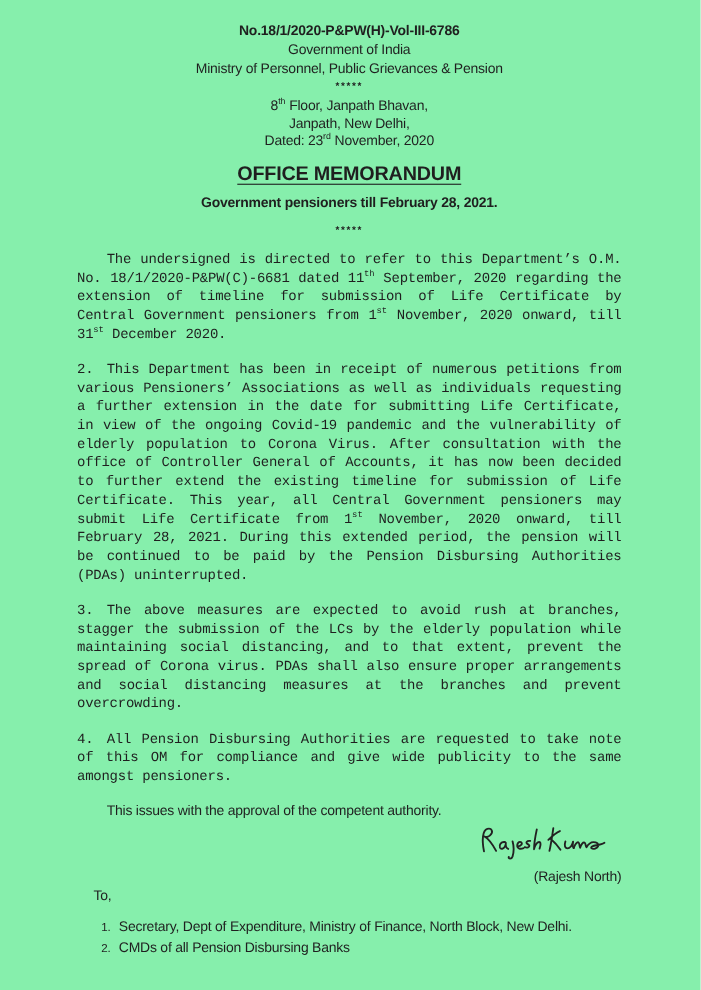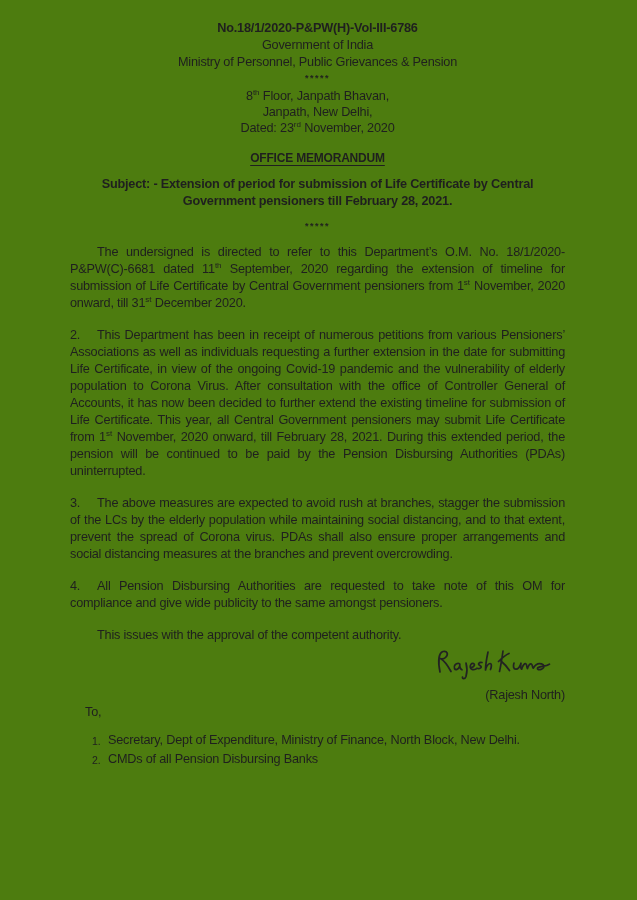--- a/index.html
+++ b/index.html
@@ -1,33 +1,33 @@
 <!DOCTYPE html>
 <html><head>
 <meta charset="utf-8">
 <style>
   html,body{margin:0;padding:0;background:#ffffff;}
   .page{
     width:637px;height:900px;box-sizing:border-box;overflow:hidden;
-    background:#4d7c0f;color:#1f1f1f;
+    background:#86efac;color:#1f1f1f;
     padding:20px 72px 0 70px;
     font-family:"Liberation Sans","DejaVu Sans",sans-serif;
     font-size:12.7px;line-height:17px;letter-spacing:-0.2px;
   }
   .ref{text-align:center;font-weight:700;}
   .org{text-align:center;}
   .stars{text-align:center;font-weight:700;font-size:9px;line-height:12px;letter-spacing:1.5px;margin-top:1px;}
   .address{text-align:center;line-height:16px;margin-top:4px;}
-  .om-title{margin:14px 0 0;text-align:center;font-weight:700;font-size:12px;
+  .om-title{margin:14px 0 0;text-align:center;font-weight:700;font-size:18px;
     text-decoration:underline;text-underline-offset:3px;}
   .subject{margin-top:9px;display:flex;flex-direction:column;align-items:center;}
   .subject .line{white-space:nowrap;font-weight:700;}
   .stars2{margin-top:10px;}
   .bodytext{margin-top:12px;}
-  p.para{margin:0 0 15px;text-align:justify;}
+  p.para{margin:0 0 15px;text-align:justify;font-family:Liberation Mono, monospace;}
   p.para.indent{text-indent:27px;}
   .pnum{display:inline-block;width:27px;text-indent:0;}
   sup{font-size:8px;line-height:0;letter-spacing:0;vertical-align:super;}
   .closing{margin-top:0;padding-left:27px;}
   .sign{margin-top:2px;text-align:right;}
   .sign-img{margin-right:14px;}
   .sign-name{line-height:17px;}
   .sign-title{margin-top:7px;}
   .to-label{margin-top:0;padding-left:15px;}
   .dist{margin-top:10px;padding-left:22px;}
@@ -48,21 +48,20 @@
 
   <div class="address">
     <div><span>8</span><sup>th</sup><span> Floor, Janpath Bhavan,</span></div>
     <div>Janpath, New Delhi,</div>
     <div><span>Dated: 23</span><sup>rd</sup><span> November, 2020</span></div>
   </div>
 
   <div class="om-title">OFFICE MEMORANDUM</div>
 
   <div class="subject">
-    <div class="line">Subject: - Extension of period for submission of Life Certificate by Central</div>
     <div class="line">Government pensioners till February 28, 2021.</div>
   </div>
 
   <div class="stars stars2">*****</div>
 
   <section class="bodytext">
       <p class="para indent"><span>The undersigned is directed to refer to this Department’s O.M. No. 18/1/2020-P&amp;PW(C)-6681 dated 11</span><sup>th</sup><span> September, 2020 regarding the extension of timeline for submission of Life Certificate by Central Government pensioners from 1</span><sup>st</sup><span> November, 2020 onward, till 31</span><sup>st</sup><span> December 2020.</span></p>
       <p class="para"><span class="pnum">2.</span><span>This Department has been in receipt of numerous petitions from various Pensioners’ Associations as well as individuals requesting a further extension in the date for submitting Life Certificate, in view of the ongoing Covid-19 pandemic and the vulnerability of elderly population to Corona Virus. After consultation with the office of Controller General of Accounts, it has now been decided to further extend the existing timeline for submission of Life Certificate. This year, all Central Government pensioners may submit Life Certificate from 1</span><sup>st</sup><span> November, 2020 onward, till February 28, 2021.  During this extended period, the pension will be continued to be paid by the Pension Disbursing Authorities (PDAs) uninterrupted.</span></p>
       <p class="para"><span class="pnum">3.</span><span>The above measures are expected to avoid rush at branches, stagger the submission of the LCs by the elderly population while maintaining social distancing, and to that extent, prevent the spread of Corona virus. PDAs shall also ensure proper arrangements and social distancing measures at the branches and prevent overcrowding.</span></p>
       <p class="para"><span class="pnum">4.</span><span>All Pension Disbursing Authorities are requested to take note of this OM for compliance and give wide publicity to the same amongst pensioners.</span></p>

